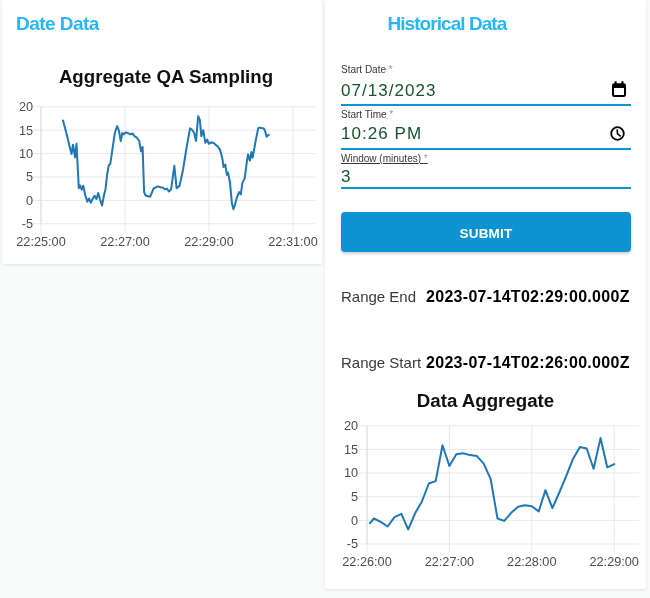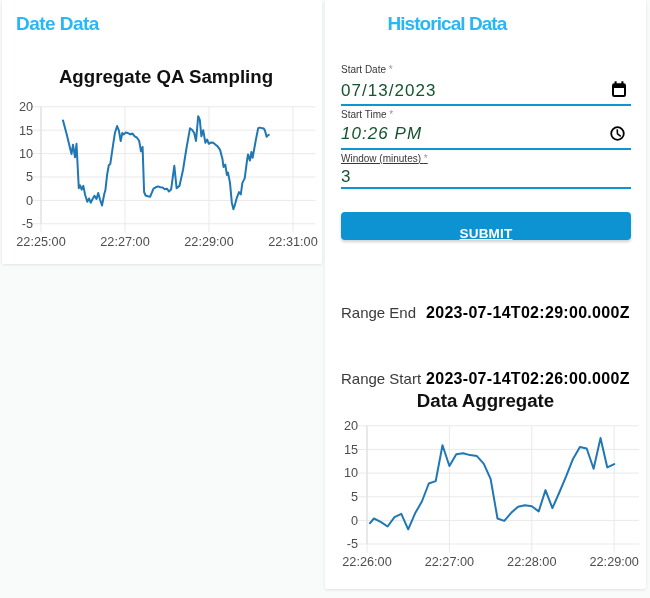--- a/index.html
+++ b/index.html
@@ -5,24 +5,24 @@
 html,body { width:650px; height:598px; background:#f9fafa; font-family:"Liberation Sans",sans-serif; overflow:hidden; }
 .card { position:absolute; background:#fff; box-shadow:0 1px 3px rgba(0,0,0,0.10); border-radius:2px; }
 #cardL { left:2px; top:0; width:320px; height:264px; }
 #cardR { left:325px; top:0; width:321px; height:589px; }
 h3.hd { position:absolute; font-size:19px; font-weight:bold; color:#29b6f6; letter-spacing:-0.55px; }
 svg.chart { position:absolute; left:0; top:0; width:650px; height:598px; }
 .flabel { position:absolute; font-size:10px; color:#383838; }
 .flabel .ast { color:#9a9a9a; }
 .fval { position:absolute; font-size:17px; color:#14532d; letter-spacing:1.05px;text-align:right; }
 .uline { position:absolute; height:2px; background:#0f94d2; width:290px; left:341px; }
-.btn { position:absolute; left:341px; top:212px; width:290px; height:28px; background:#0d93d2; border-radius:4px;
+.btn { position:absolute; left:341px; top:212px; width:290px; height:40px; background:#0d93d2; border-radius:4px;
        color:#fff; font-size:13.5px; font-weight:bold; text-align:center; line-height:44px; letter-spacing:0.2px;
-       box-shadow:0 2px 3px rgba(0,0,0,0.18);text-decoration:underline; }
-.range { position:absolute; font-size:15px; color:#3a3a3a;margin-top:16px; }
+       box-shadow:0 2px 3px rgba(0,0,0,0.18); }
+.range { position:absolute; font-size:15px; color:#3a3a3a; }
 .range b { font-size:16px; color:#000; letter-spacing:0.3px; }
 .range .rl { display:inline-block; width:85px; }
 .ctitle { position:absolute; font-size:18.7px; font-weight:bold; color:#111; width:320px; text-align:center; }
 </style></head>
 <body>
 <div class="card" id="cardL"></div>
 <div class="card" id="cardR"></div>
 
 <h3 class="hd" style="left:16px; top:13px;">Date Data</h3>
 <h3 class="hd" style="left:339.5px; top:13px; letter-spacing:-0.95px;margin-left:48px;">Historical Data</h3>
@@ -81,21 +81,21 @@
 <div class="fval" style="left:341px; top:81px;">07/13/2023</div>
 <div class="uline" style="top:104px;"></div>
 <svg style="position:absolute; left:612px; top:81px;" width="14" height="16" viewBox="0 0 14 16">
   <line x1="3.6" y1="0.3" x2="3.6" y2="3.5" stroke="#000" stroke-width="2.1"></line>
   <line x1="10.4" y1="0.3" x2="10.4" y2="3.5" stroke="#000" stroke-width="2.1"></line>
   <path d="M1 3 h12 v4 h-12 z" fill="#000"></path>
   <rect x="1" y="3.2" width="12" height="11.8" rx="1.2" fill="none" stroke="#000" stroke-width="2"></rect>
 </svg>
 
 <div class="flabel" style="left:341px; top:108.5px;">Start Time <span class="ast">*</span></div>
-<div class="fval" style="left:341px; top:123.5px;font-style:italic;">10:26&nbsp;PM</div>
+<div class="fval" style="left:341px; top:123.5px;">10:26&nbsp;PM</div>
 <div class="uline" style="top:147.5px;"></div>
 <svg style="position:absolute; left:610px; top:126px;" width="15" height="15" viewBox="0 0 15 15">
   <circle cx="7.5" cy="7.5" r="6.3" fill="none" stroke="#000" stroke-width="1.8"></circle>
   <polyline points="7.2,3.4 7.5,7.9 10.8,10.3" fill="none" stroke="#000" stroke-width="1.6"></polyline>
 </svg>
 
 <div class="flabel" style="left:341px; top:152.5px;text-decoration:underline;">Window (minutes) <span class="ast">*</span></div>
 <div class="fval" style="left:341px; top:166.5px;">3</div>
 <div class="uline" style="top:186.5px;"></div>
 

